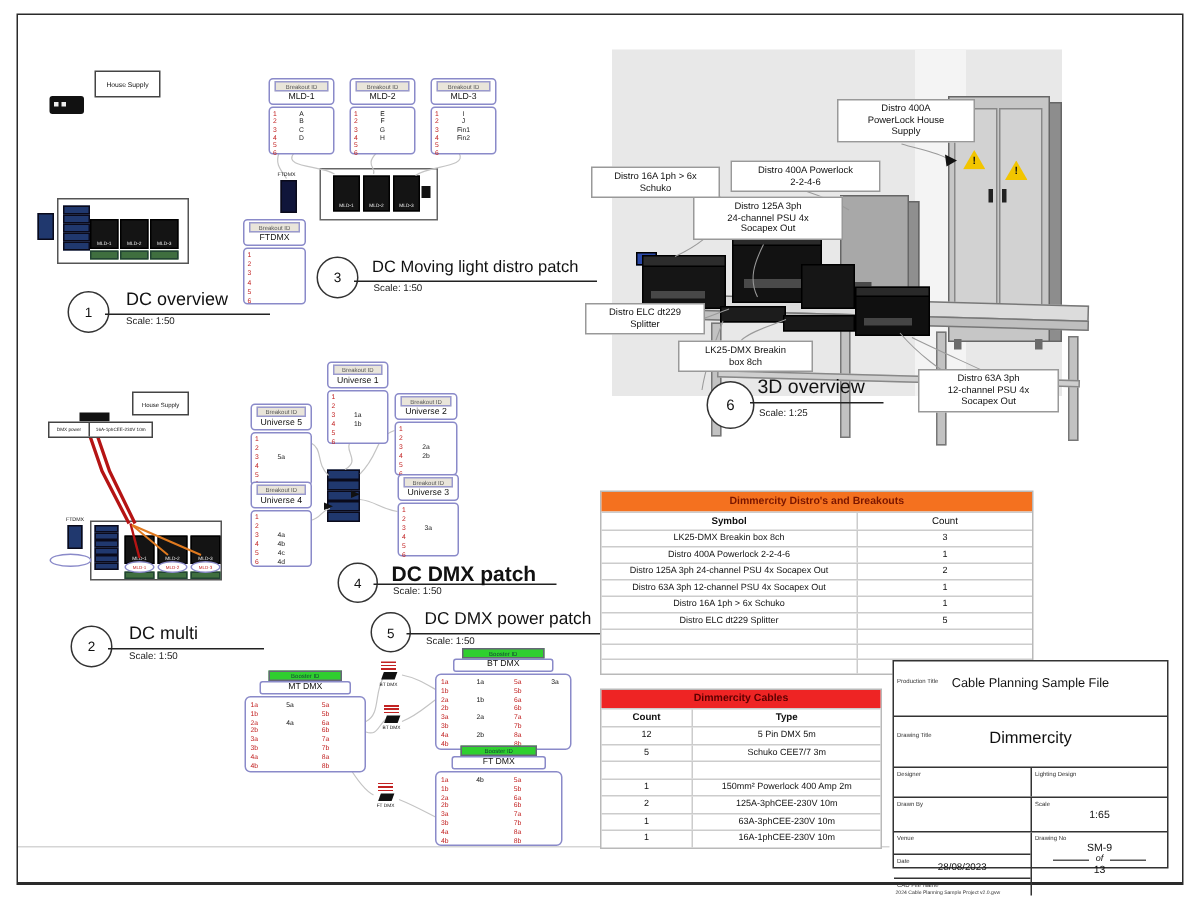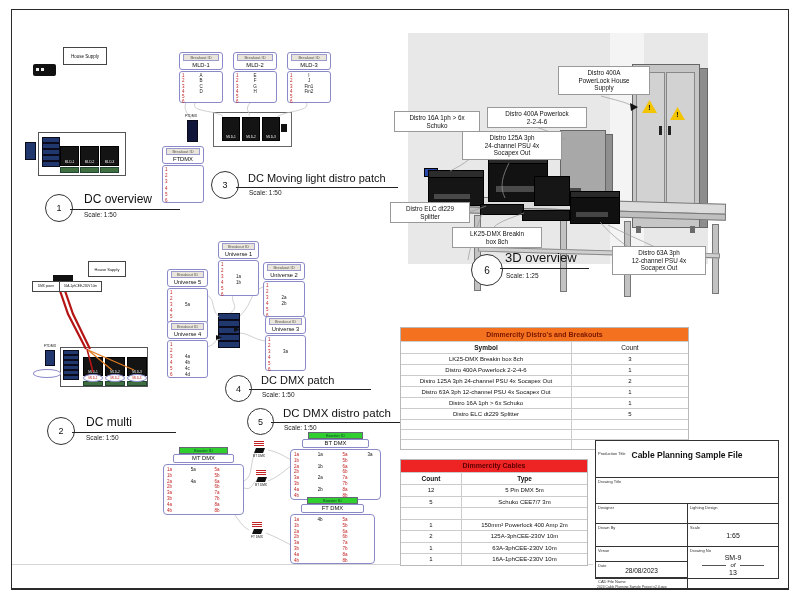--- a/index.html
+++ b/index.html
@@ -409,27 +409,27 @@
 </div>
 <div class="abs bmod" style="left:218px;top:313px;width:20px;height:5px;"></div>
 <div class="abs bmod" style="left:218px;top:320px;width:20px;height:5px;"></div>
 <div class="abs bmod" style="left:218px;top:327px;width:20px;height:5px;"></div>
 <div class="abs bmod" style="left:218px;top:334px;width:20px;height:5px;"></div>
 <div class="abs bmod" style="left:218px;top:341px;width:20px;height:5px;"></div>
 
 <div class="abs sec-circle" style="left:225px;top:375px;width:25px;height:25px;">
     <span>4</span>
   </div>
-<div class="abs sec-title" style="left:249px;top:374px;width:110px;height:15px;font-size:11px;padding-left:12px;">DC DMX patch</div>
+<div class="abs sec-title" style="left:249px;top:374px;width:110px;height:15px;font-size:14px;padding-left:12px;font-weight:bold;">DC DMX patch</div>
 <div class="abs sec-scale" style="left:262px;top:391px;">Scale: 1:50</div>
 
 <div class="abs sec-circle" style="left:247px;top:408px;width:25px;height:25px;">
     <span>5</span>
   </div>
-<div class="abs sec-title" style="left:271px;top:407px;width:122px;height:15px;font-size:11.5px;padding-left:12px;">DC DMX distro patch</div>
+<div class="abs sec-title" style="left:271px;top:407px;width:122px;height:15px;font-size:11.5px;padding-left:12px;">DC DMX power patch</div>
 <div class="abs sec-scale" style="left:284px;top:424px;">Scale: 1:50</div>
 
 <div class="abs bst" style="left:163px;top:447px;width:81px;">
   <div class="bh">Booster ID</div>
   <div class="ti">MT DMX</div>
   <div class="rw lh58" style="height:49px;">
     <div class="col red lh58" style="left:3px;">1a
 1b
 2a
 2b
@@ -675,24 +675,25 @@
   </div>
   <div class="trow" style="height:10.5px;line-height:10.5px;font-size:6px;">
     <div class="tc div" style="width:60px;">1</div>
     <div class="tc" style="flex:1;">16A-1phCEE-230V 10m</div>
   </div>
 </div>
 
 <div class="tb" style="left:595px;top:440px;width:182px;height:137px;">
   <div class="tbrow" style="height:27px;">
     <div class="lbl">Production Title</div>
-    <div class="ctr" style="margin-top:9px;font-size:8.5px;font-weight:bold;text-align:center;">Cable Planning Sample File</div>
+    <div class="ctr" style="margin-top:9px;font-size:8.5px;font-weight:normal;text-align:center;">Cable Planning Sample File</div>
   </div>
   <div class="tbrow" style="height:25px;">
     <div class="lbl">Drawing Title</div>
+    <div class="ctr" style="margin-top:8px;font-size:11px;">Dimmercity</div>
   </div>
   <div class="tbrow" style="height:19px;display:flex;">
     <div style="position:relative;width:50%;border-right:1px solid #333;">
         <div class="lbl">Designer</div>
       </div>
     <div style="position:relative;flex:1;">
         <div class="lbl">Lighting Design</div>
       </div>
   </div>
   <div class="tbrow" style="height:22px;display:flex;">

